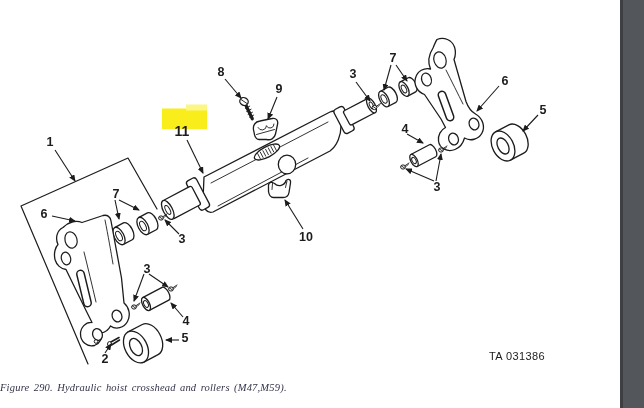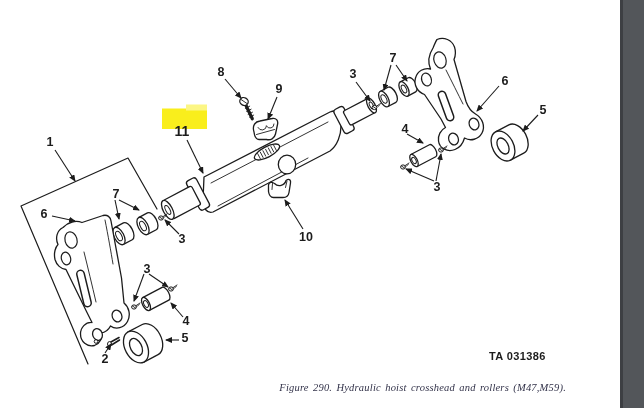--- a/index.html
+++ b/index.html
@@ -4,24 +4,24 @@
 <style>
   :root{
     --ink:#1c1c1c; --paper:#ffffff; --side_band:#53565a; --side_band_edge:#3d3f43;
     --highlight:#f9ee1c; --caption:#33334a;
   }
   html,body{margin:0;padding:0;background:#888;}
   .stage{position:relative;width:644px;height:408px;background:var(--paper);
          font-family:"Liberation Sans",sans-serif;overflow:hidden;}
   .side-band{position:absolute;top:0;right:0;width:21px;height:408px;
              background:var(--side_band);border-left:3px solid var(--side_band_edge);}
-  .caption{position:absolute;left:0;top:382px;width:566px;text-align:right;
+  .caption{position:absolute;left:0;top:382px;width:566px;text-align:left;
            font-family:"Liberation Serif",serif;font-style:italic;font-size:10.5px;
            color:var(--caption);letter-spacing:.2px;word-spacing:1.5px;}
-  .ta-number{position:absolute;left:489px;top:350px;font-weight:bold;font-size:11px;
+  .ta-number{position:absolute;left:489px;top:350px;font-weight:normal;font-size:11px;
              color:var(--ink);letter-spacing:.4px;}
   svg{position:absolute;left:0;top:0;}
   .outline{fill:#fff;stroke:var(--ink);stroke-width:1.3;stroke-linejoin:round;}
   .stroke{fill:none;stroke:var(--ink);stroke-width:1.2;stroke-linecap:round;stroke-linejoin:round;}
   .thin{stroke-width:.9;}
   .leader{fill:none;stroke:var(--ink);stroke-width:1.1;}
   .slotline{stroke:var(--ink);stroke-width:9;stroke-linecap:round;}
   .slotfill{stroke:#fff;stroke-width:6;stroke-linecap:round;}
   .lbl{font:bold 12.5px "Liberation Sans",sans-serif;fill:var(--ink);text-anchor:middle;}
   .lbl-lg{font-size:14px;}

